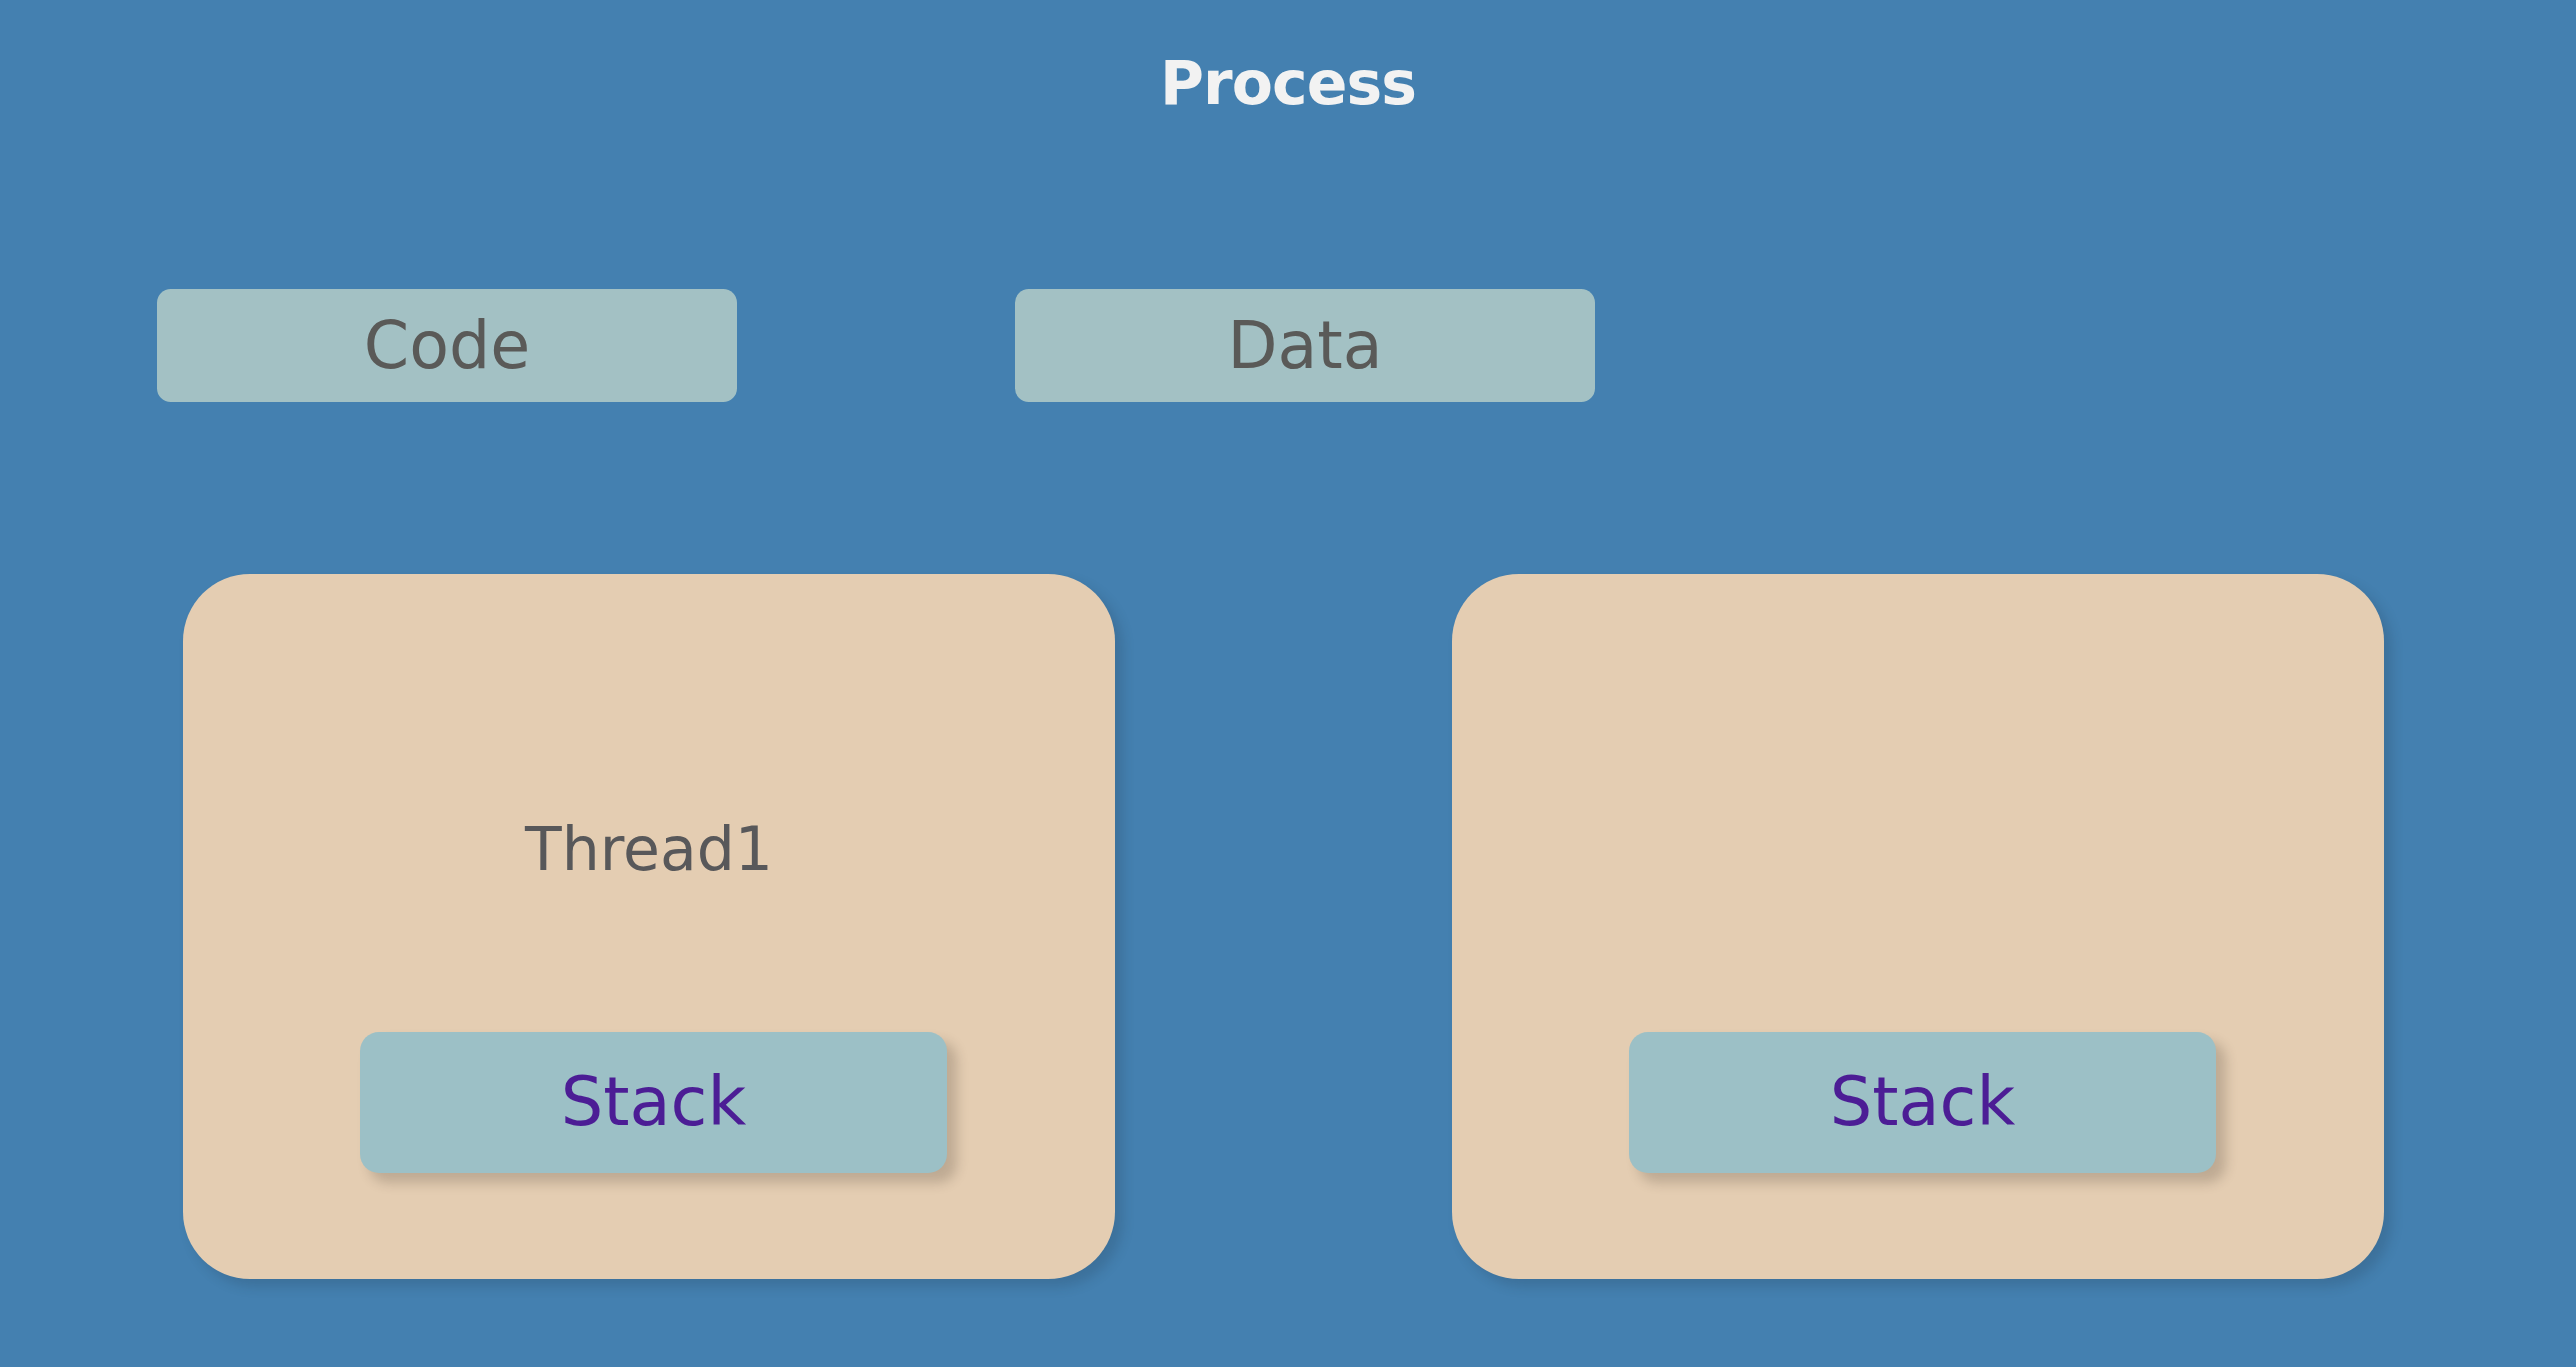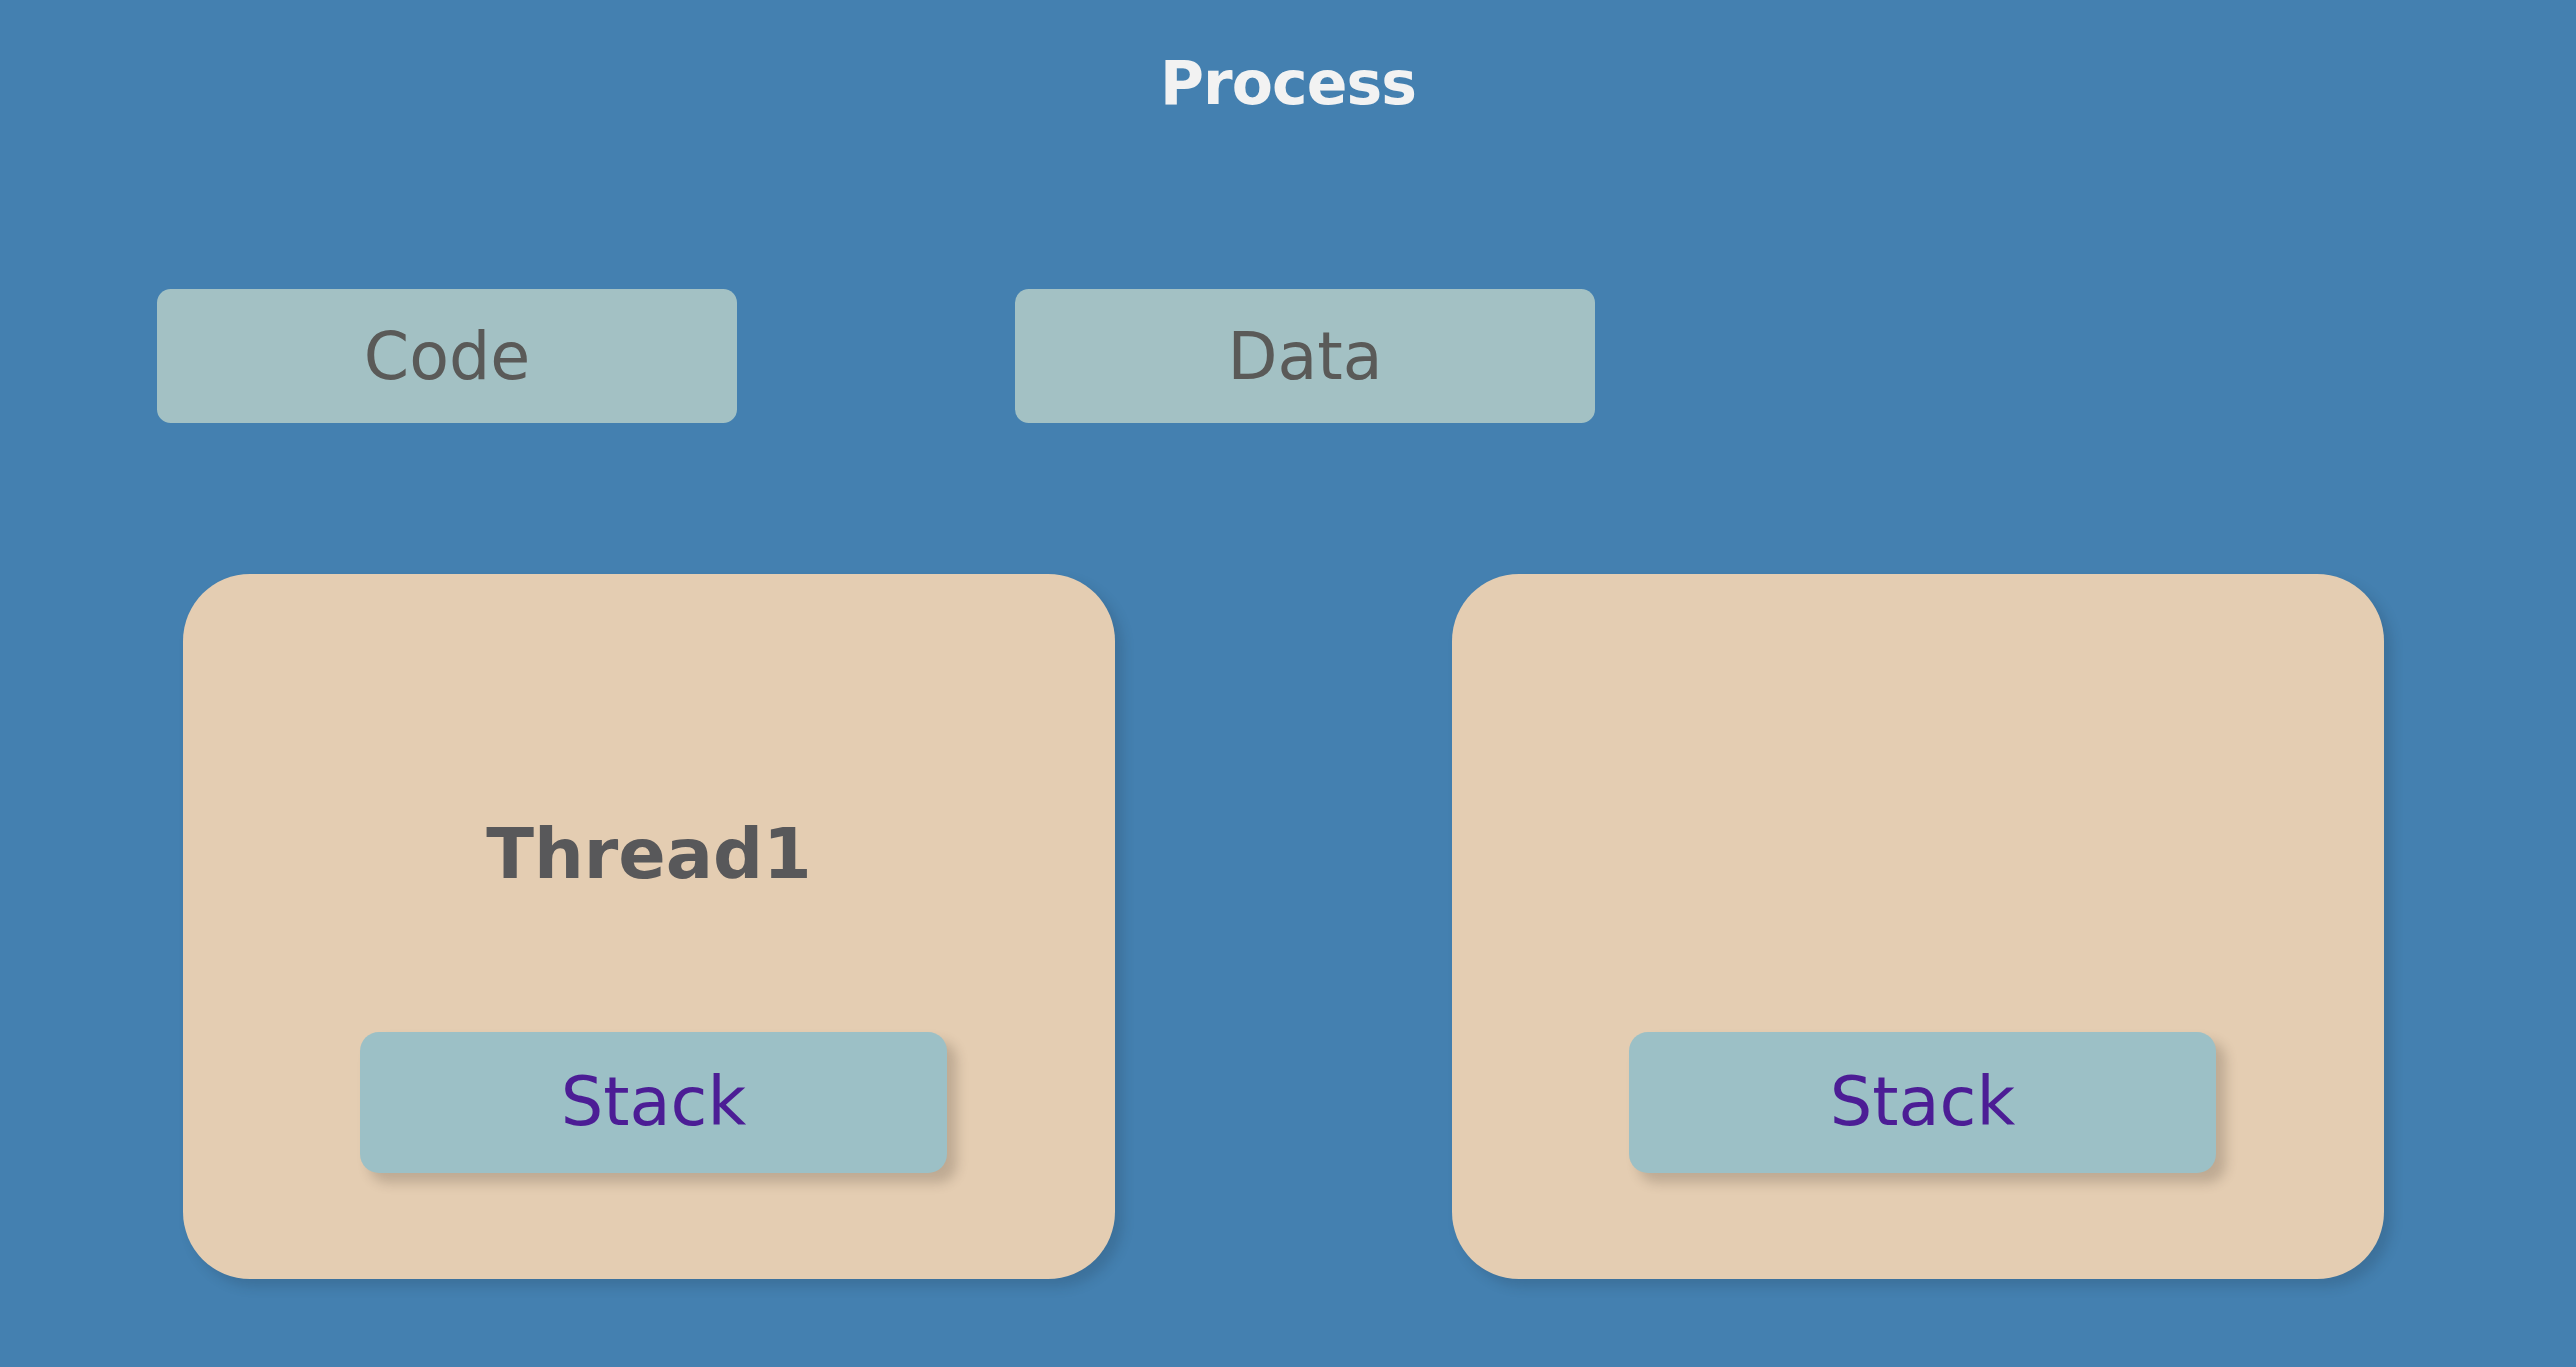--- a/index.html
+++ b/index.html
@@ -33,21 +33,21 @@
     font-weight: 700;
     color: #f2f2f2;
     letter-spacing: -0.9px;
     line-height: 1.0;
   }
 
   
   .seg-box {
     position: absolute;
     top: 289px;
-    height: 134px;
+    height: 113px;
     background: #a3c1c4;
     border-radius: 13.8px;
     display: flex;
     align-items: center;
     justify-content: center;
   }
   .seg-box .seg-label {
     font-family: "DejaVu Sans", "Liberation Sans", sans-serif;
     font-size: 65px;
     font-weight: 400;
@@ -71,22 +71,22 @@
   #thread-1 { left: 183px; width: 932px; }
   #thread-2 { left: 1452px; width: 932px; }
 
   .thread-label {
     position: absolute;
     left: 0;
     top: 245px;
     width: 100%;
     text-align: center;
     font-family: "DejaVu Sans", "Liberation Sans", sans-serif;
-    font-size: 70px;
-    font-weight: 700;
+    font-size: 60px;
+    font-weight: 400;
     color: #58585a;
     line-height: 1;
     white-space: nowrap;
   }
 
   
   .stack-box {
     position: absolute;
     left: 177px;
     top: 458px;

